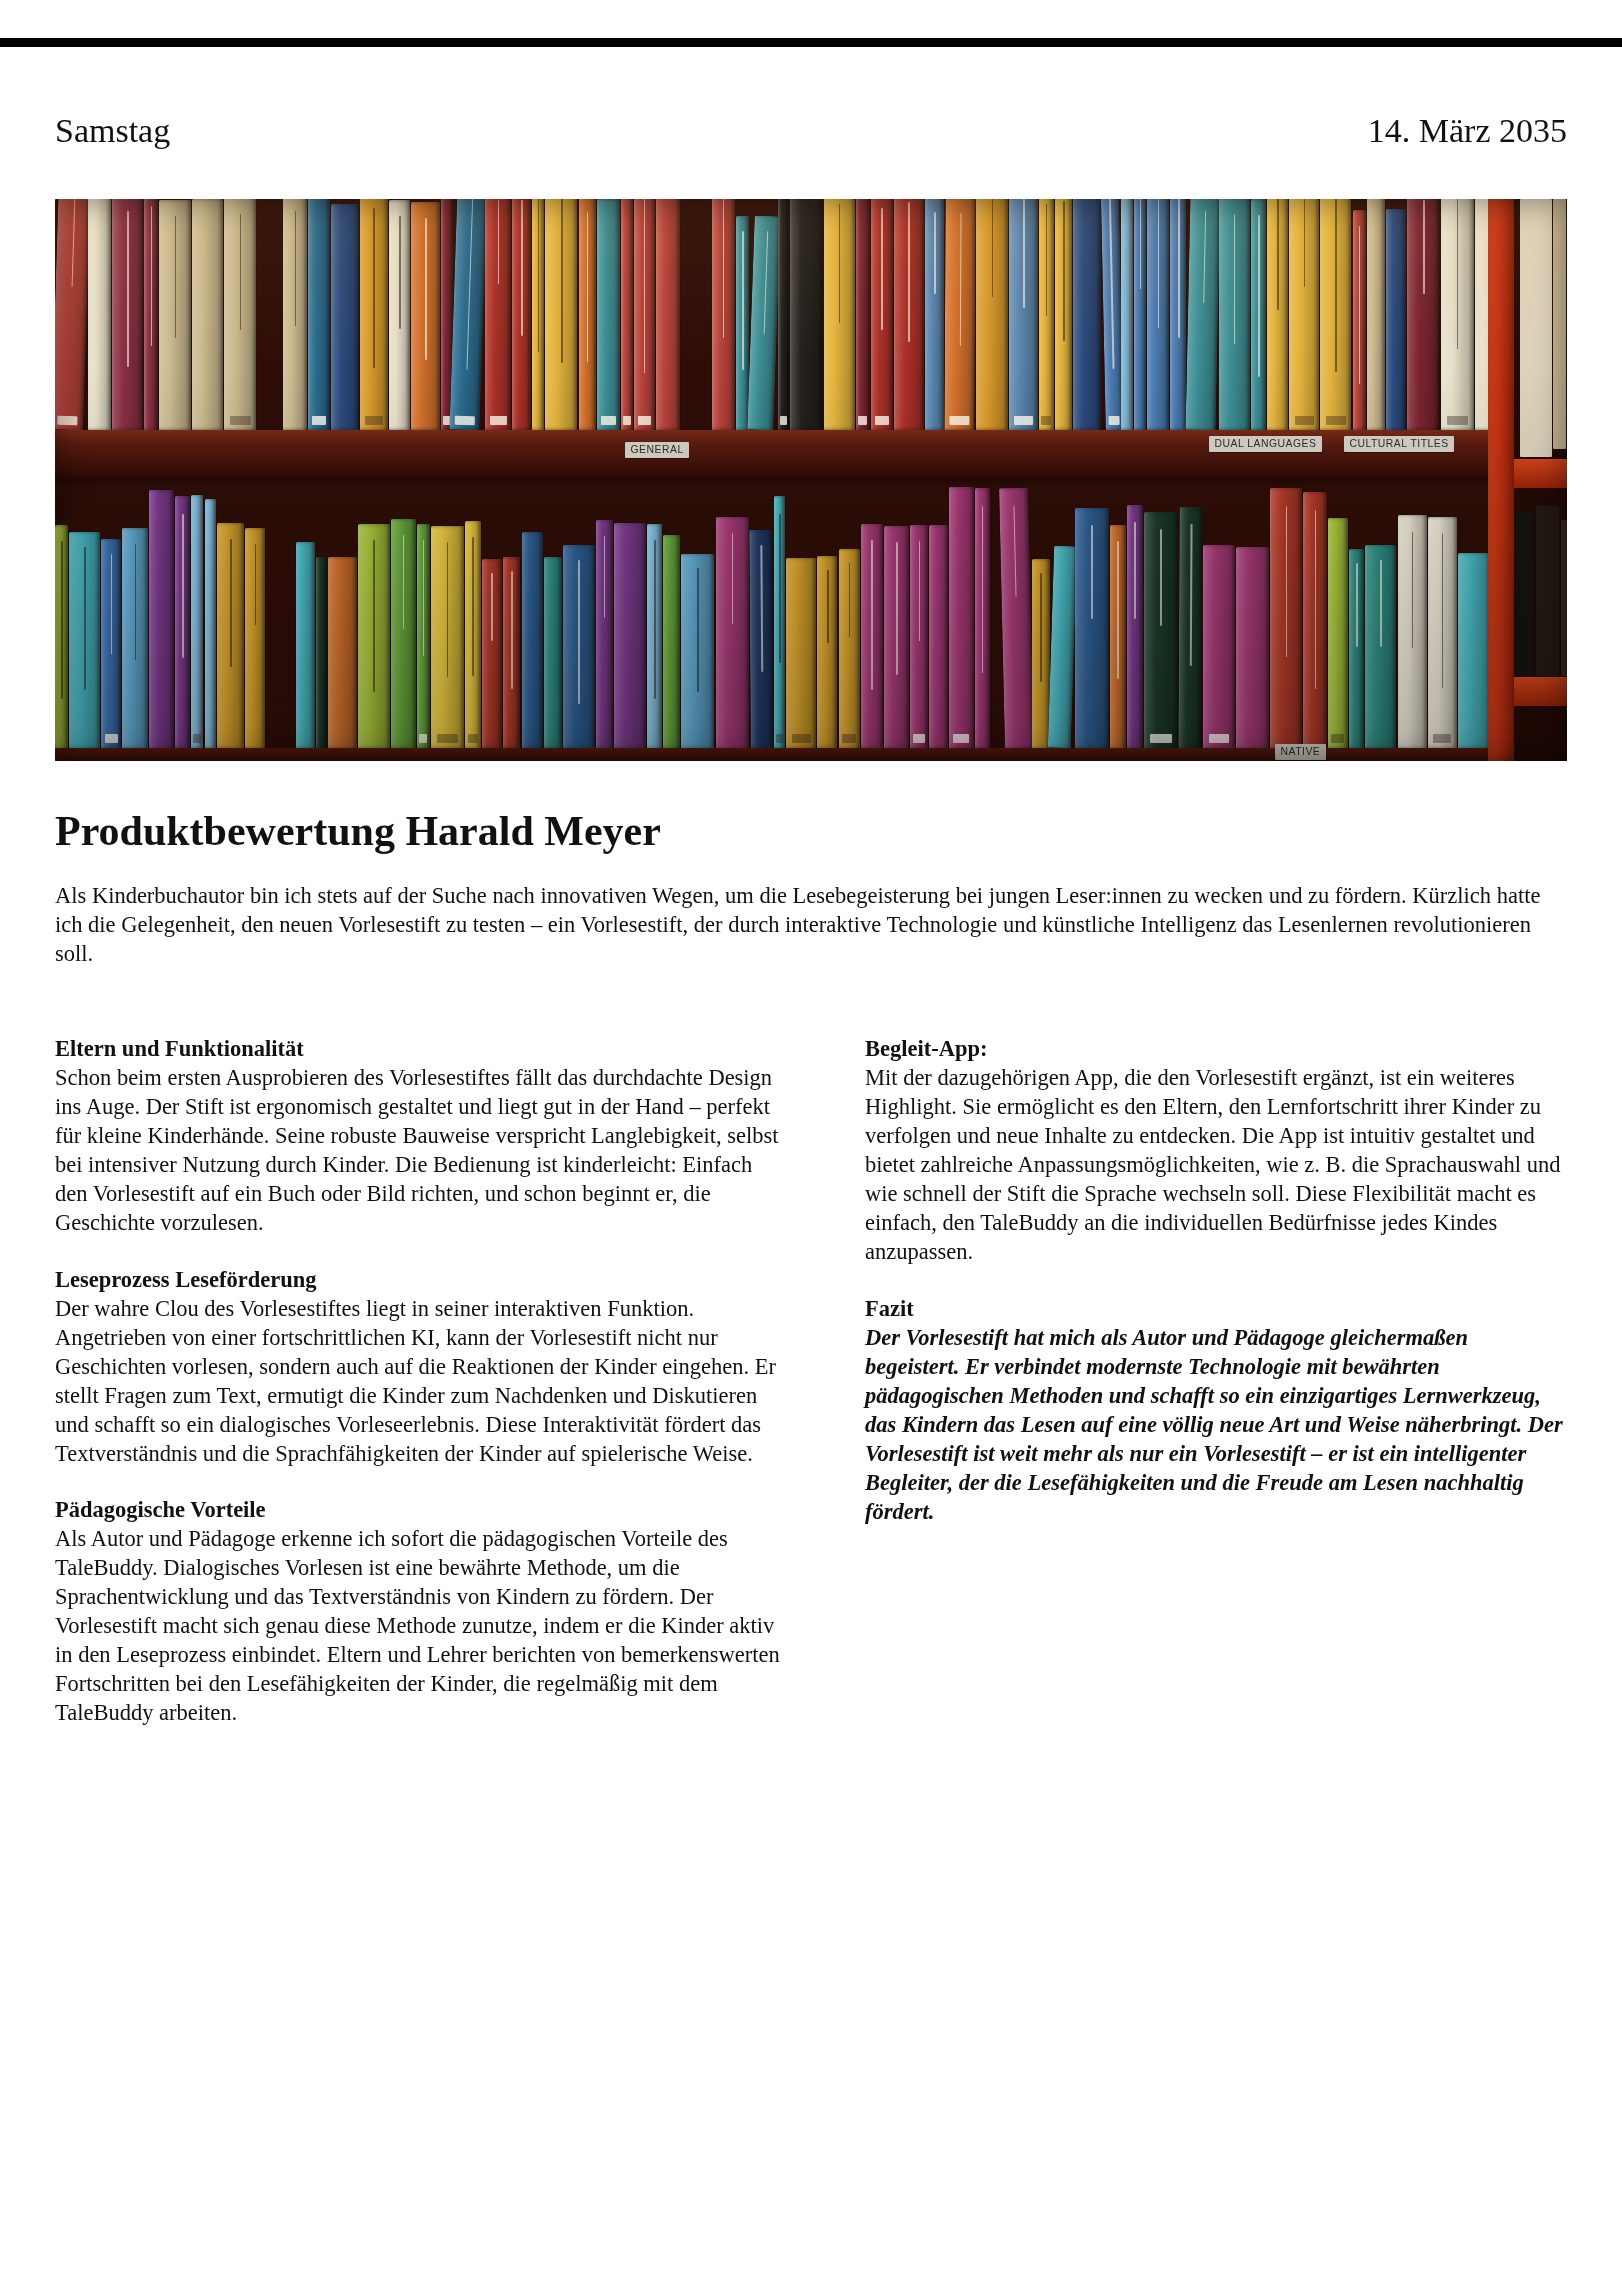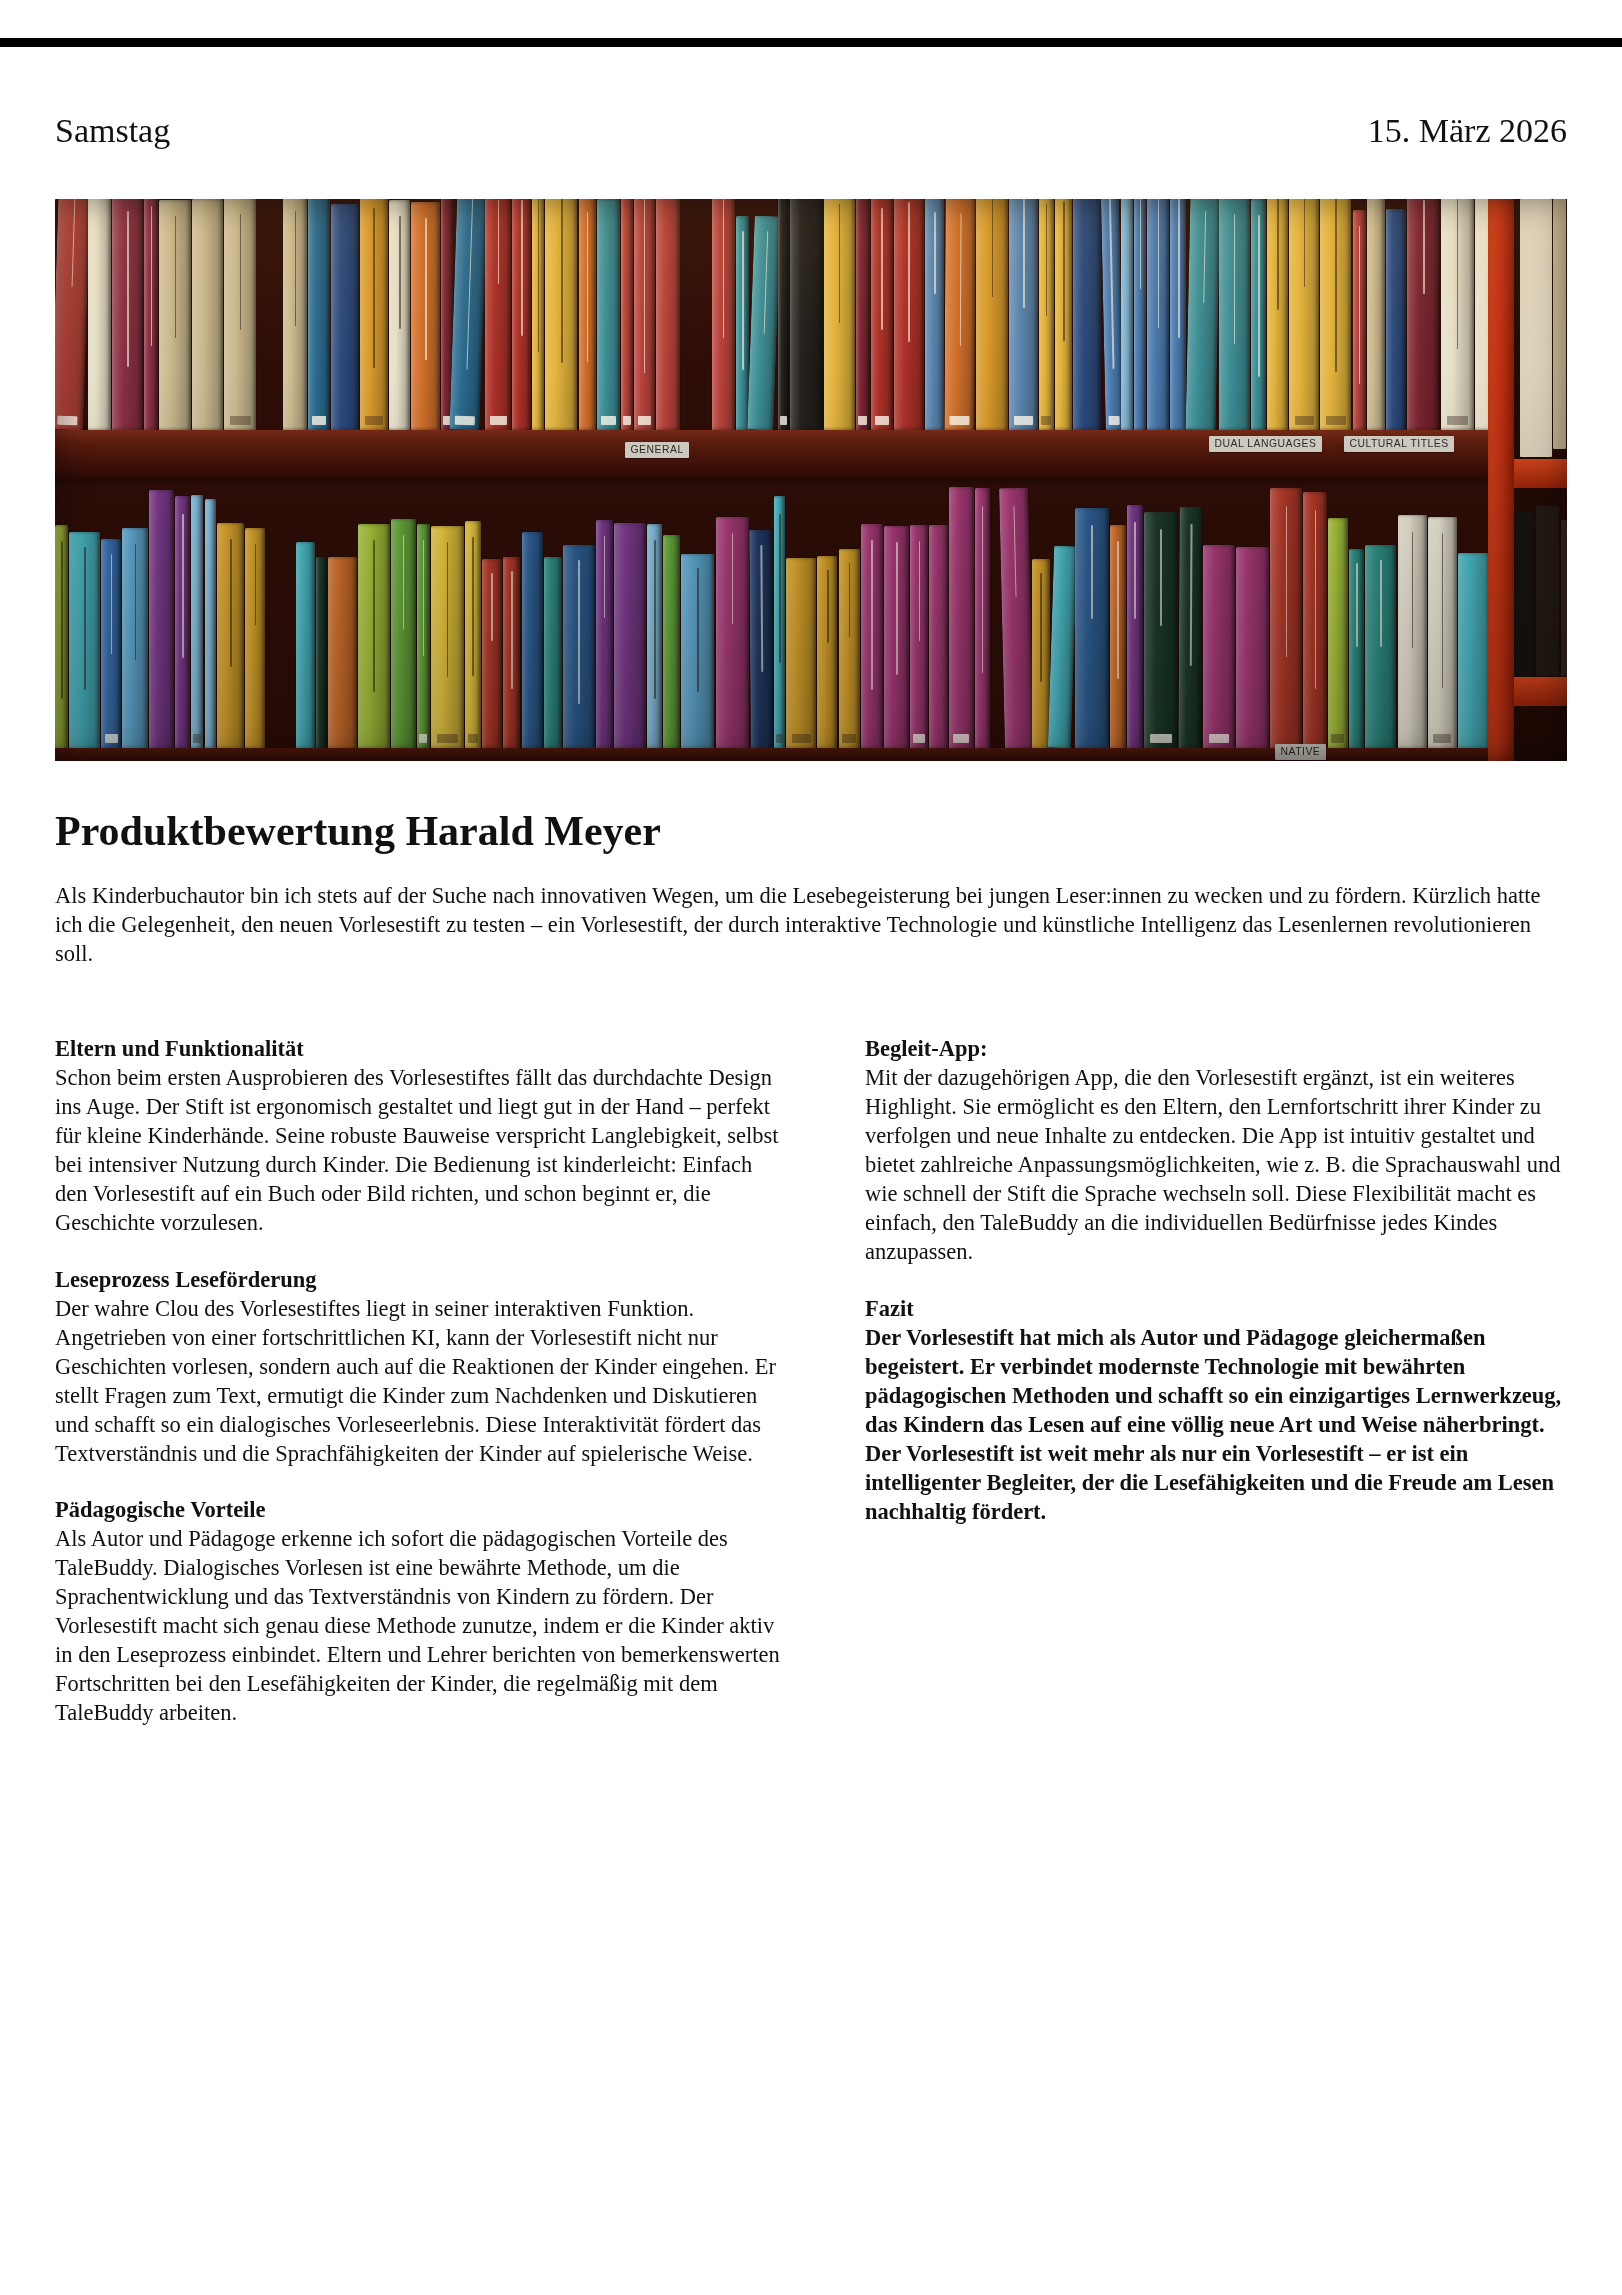--- a/index.html
+++ b/index.html
@@ -116,35 +116,35 @@
   }
   .col-left{width:729px;}
   .col-right{width:702px;}
   .section{margin:0 0 27.4px 0;}
   .section-heading{
     font-size:22.5px;line-height:29px;font-weight:bold;margin:0;
   }
   .section-body{
     font-size:22.5px;line-height:29px;margin:0;
   }
-  .section.bold .section-body{font-weight:bold;}
+  .section.bold .section-body{font-weight:bold;font-style:italic;}
 </style>
 </head>
 <body>
 
 <div class="page">
 
 
   <div class="rule"></div>
 
   <div class="content">
 
     <div class="dateline">
       <span>Samstag</span>
-      <span>15. März 2026</span>
+      <span>14. März 2035</span>
     </div>
 
     <div class="photo">
       <div class="shelf-row top">
           <div class="book" style="width: 32px; height: 251px; background: linear-gradient(90deg, rgba(255, 255, 255, 0.2), rgba(255, 255, 255, 0) 35%, rgba(0, 0, 0, 0.28)), rgb(184, 67, 58); transform: rotate(1.8deg);">
             <i class="stx" style="height: 36%; background: rgba(255, 250, 235, 0.6);"></i>
             <i class="plab" style="background: rgba(255, 252, 240, 0.8);"></i>
           </div>
           <div class="book" style="width: 23px; height: 241px; background: linear-gradient(90deg, rgba(255, 255, 255, 0.2), rgba(255, 255, 255, 0) 35%, rgba(0, 0, 0, 0.28)), rgb(230, 223, 200);"></div>
           <div class="book" style="width: 31px; height: 236px; background: linear-gradient(90deg, rgba(255, 255, 255, 0.2), rgba(255, 255, 255, 0) 35%, rgba(0, 0, 0, 0.28)), rgb(138, 47, 66);">

